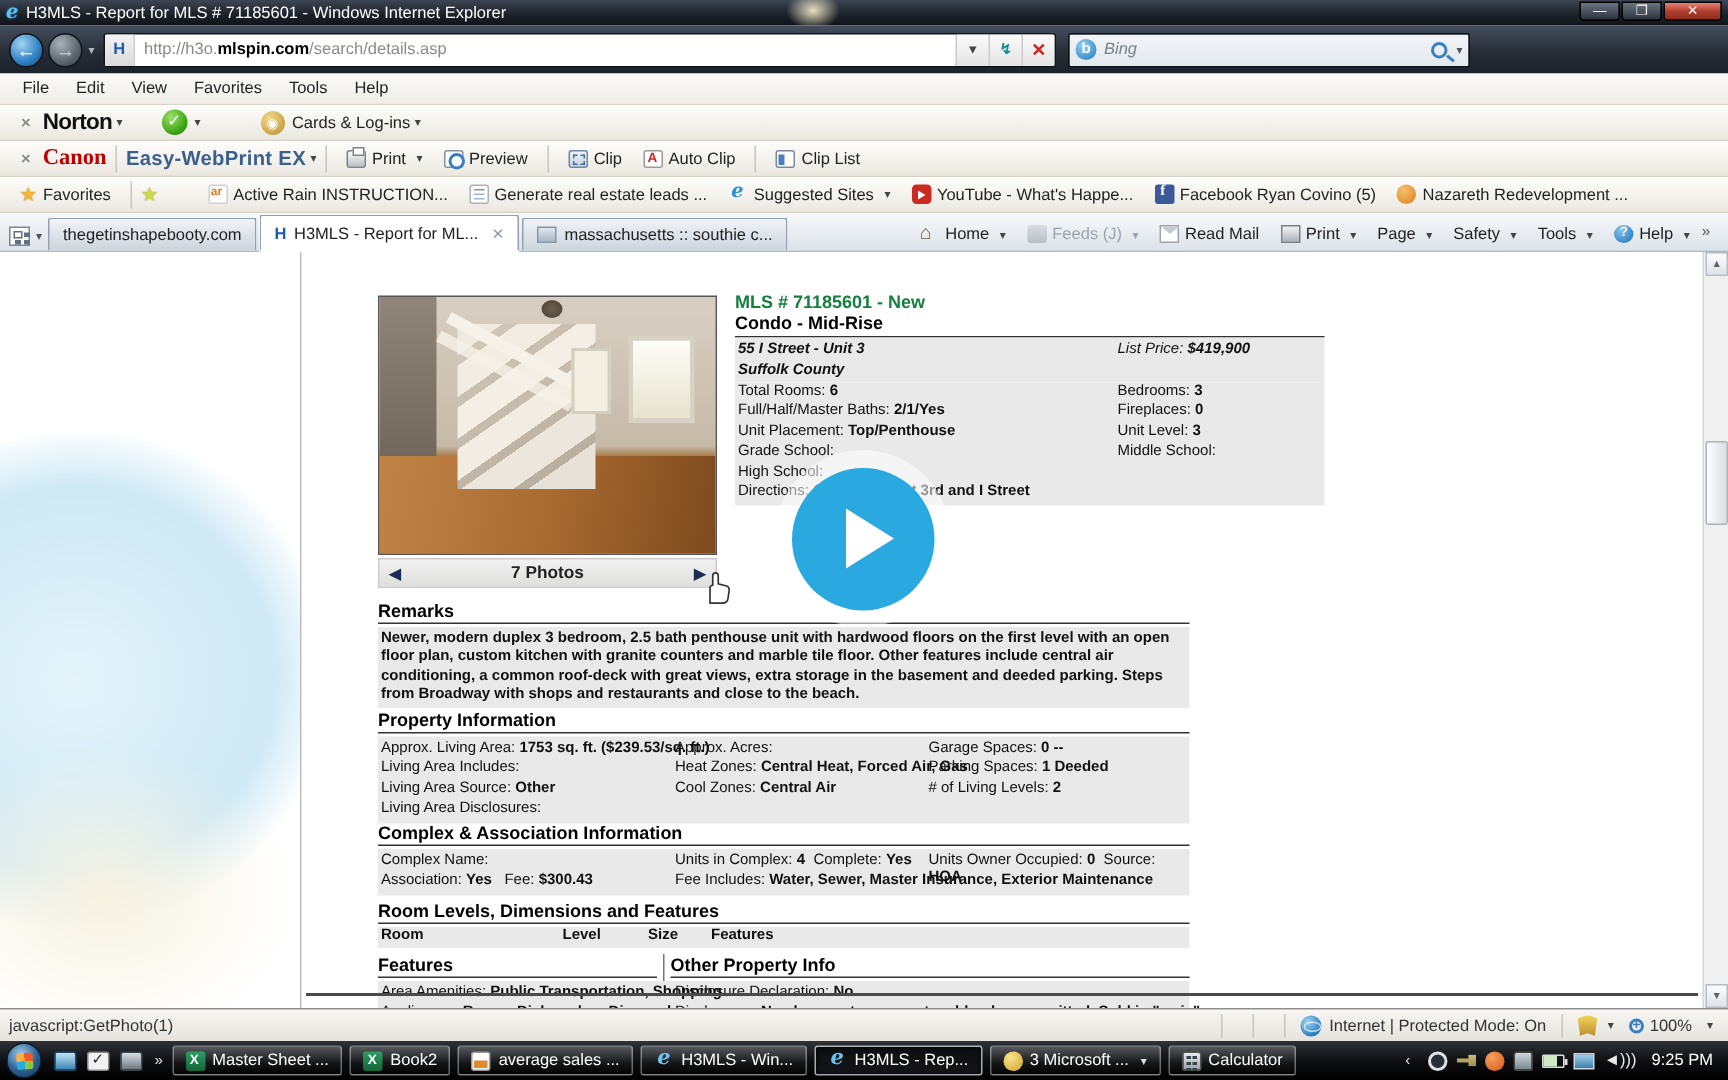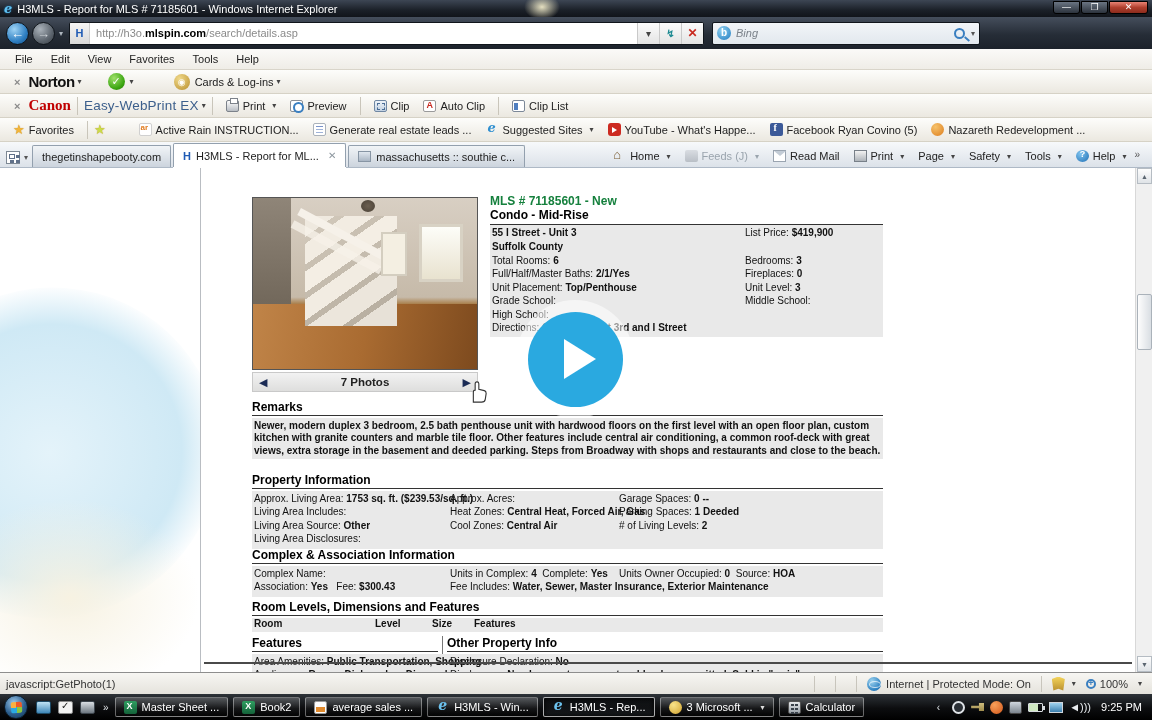--- a/index.html
+++ b/index.html
@@ -70,21 +70,21 @@
   .tsep { width:1px; height:18px; background:#c9c5ba; margin:0 6px; }
   .caret { font-size:8px; color:#444; margin-left:3px; }
   .norton-brand { font-weight:bold; font-size:15px; color:#111; letter-spacing:-0.5px; }
   .norton-check { width:17px; height:17px; border-radius:50%;
     background:radial-gradient(circle at 35% 30%, #9fe06a, #3aa510 65%, #257105);
     color:#fff; font-size:11px; text-align:center; line-height:17px; margin:0 2px 0 26px; }
   .lock-badge { width:16px; height:16px; border-radius:50%;
     background:radial-gradient(circle at 35% 30%, #f0d98a, #b98f2e); margin:0 5px 0 40px;
     display:flex; align-items:center; justify-content:center; color:#fff; font-size:9px; }
   .canon-brand { color:#c00000; font-weight:bold; font-size:15px; font-family:"Liberation Serif",serif; letter-spacing:0; }
-  .ewp { color:#3c5f8c; font-weight:normal; font-size:13.5px; letter-spacing:0.2px; }
+  .ewp { color:#3c5f8c; font-weight:bold; font-size:13.5px; letter-spacing:0.2px; }
   .tb-btn { display:flex; align-items:center; gap:4px; padding:0 7px; }
   .ic { display:inline-block; width:13px; height:12px; border-radius:2px; }
   .ic-print { background:linear-gradient(#fdfdfd,#b9bec4); border:1px solid #7c828a; position:relative; }
   .ic-print::after { content:""; position:absolute; left:3px; top:-3px; width:6px; height:4px; background:#fff; border:1px solid #7c828a; }
   .ic-preview { background:#fff; border:1px solid #8a8f96; position:relative; }
   .ic-preview::after { content:""; position:absolute; right:-2px; bottom:-2px; width:7px; height:7px; border:2px solid #3a7fc0; border-radius:50%; background:rgba(255,255,255,.6); }
   .ic-clip { background:linear-gradient(#eef3f8,#c3d2e2); border:1px solid #6f87a3; position:relative; }
   .ic-clip::after { content:""; position:absolute; left:2px; top:2px; width:6px; height:5px; border:1px dashed #4a6d96; }
   .ic-autoclip { background:#fff; border:1px solid #9a9a9a; position:relative; }
   .ic-autoclip::after { content:"A"; position:absolute; left:2px; top:-1px; font-size:9px; font-weight:bold; color:#c8281e; }
@@ -160,30 +160,30 @@
   .ph-window2 { position:absolute; right:70px; top:34px; width:26px; height:44px; background:#f4efe2; border:2px solid #d4cec0; }
   .ph-chand { position:absolute; left:108px; top:2px; width:14px; height:12px; border-radius:50%; background:radial-gradient(#6b5f50,#4a4136); }
   .photonav { position:absolute; left:0; top:178px; width:226px; height:20px; background:linear-gradient(#f2f2f2,#dededd);
     border:1px solid #c9c9c9; display:flex; align-items:center; justify-content:space-between; padding:0 6px; }
   .pn-arrow { color:#1a2b55; font-size:11px; }
   .pn-label { font-weight:bold; font-size:11.5px; color:#222; }
 
   .rep-head { position:absolute; left:238px; top:0; width:393px; }
   .mls-line { font-weight:bold; font-size:12px; color:#15803d; }
   .type-line { font-weight:bold; font-size:12px; color:#000; border-bottom:1px solid #333; padding-bottom:2px; }
-  .addr-block { background:#e9e9e9; padding:2px 2px 1px 2px; }
+  .addr-block { background:#e9e9e9; padding:2px 2px 1px 2px;font-style:italic; }
   .addr-row { position:relative; height:13.5px; font-weight:bold; }
   .lp { position:absolute; left:253px; top:0; font-weight:normal; }
   .lp b { font-weight:bold; }
   .det-rows { background:#e9e9e9; padding:0 2px 2px 2px; }
   .det-row { position:relative; height:13.4px; }
   .pair b { font-weight:bold; }
   .rcol { position:absolute; left:253px; top:0; }
 
-  .sect { position:absolute; left:0; width:631px; }
+  .sect { position:absolute; left:0; width:541px; }
   .sect-h { font-weight:bold; font-size:12px; color:#000; border-bottom:1px solid #333; padding-bottom:1px; margin-bottom:2px; }
   .grayblock { background:#e9e9e9; padding:2px; }
   .remarks-text { font-weight:bold; line-height:12.4px; }
   .tri-row { position:relative; height:13.4px; }
   .c2 { position:absolute; left:196px; top:0; }
   .c3 { position:absolute; left:365px; top:0; }
   .roomhdr { position:relative; height:14px; background:#e9e9e9; font-weight:bold; margin-top:2px; padding-left:2px; }
   .rh-level { position:absolute; left:123px; } .rh-size { position:absolute; left:180px; } .rh-feat { position:absolute; left:222px; }
   .twocol { display:flex; }
   .tc-left { width:186px; } .tc-div { width:1px; background:#777; margin:0 4px; } .tc-right { flex:1; }

